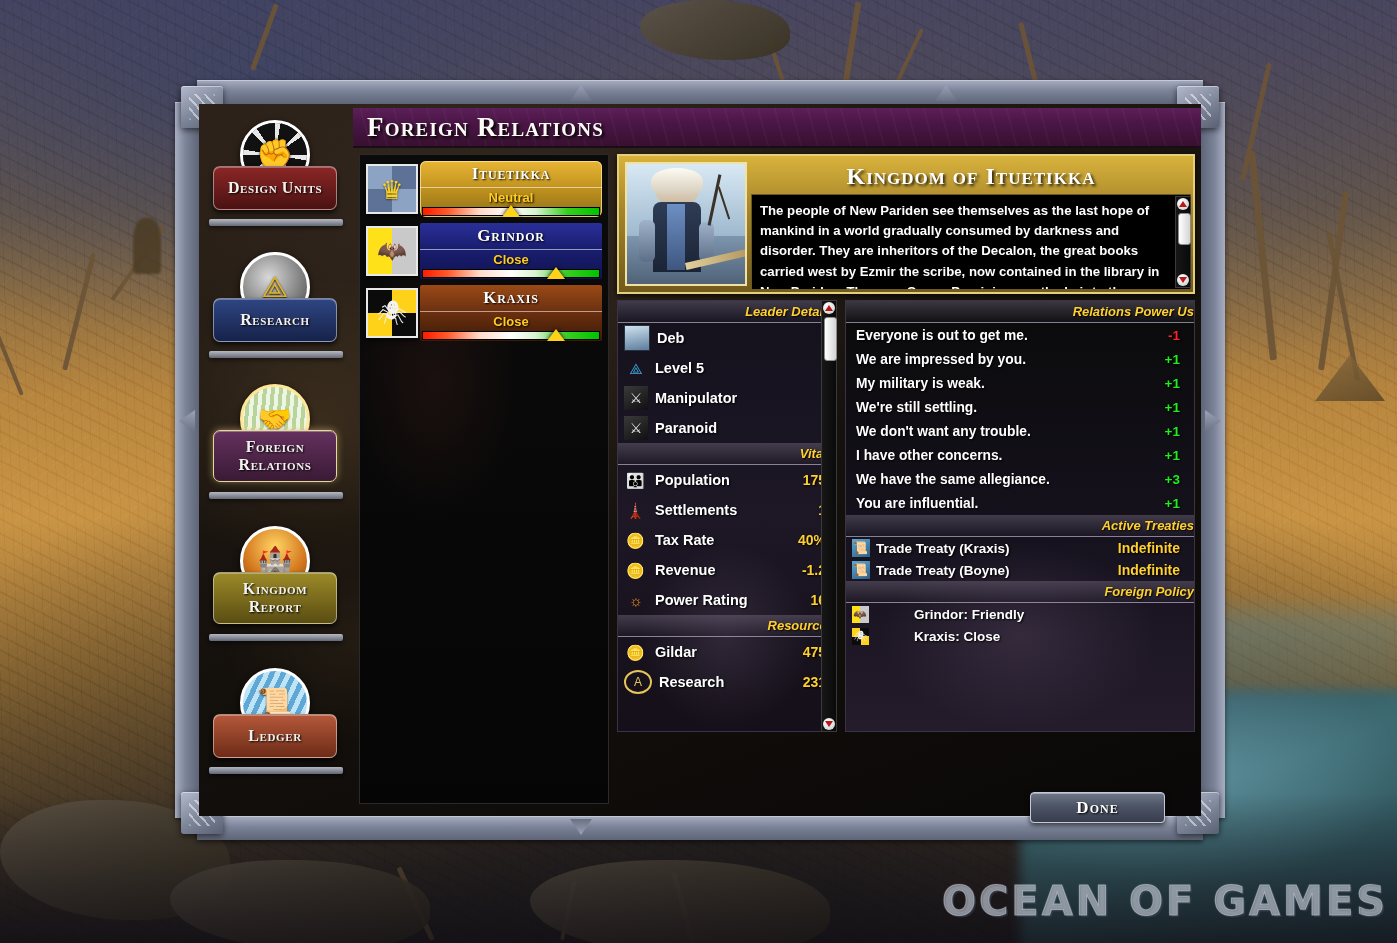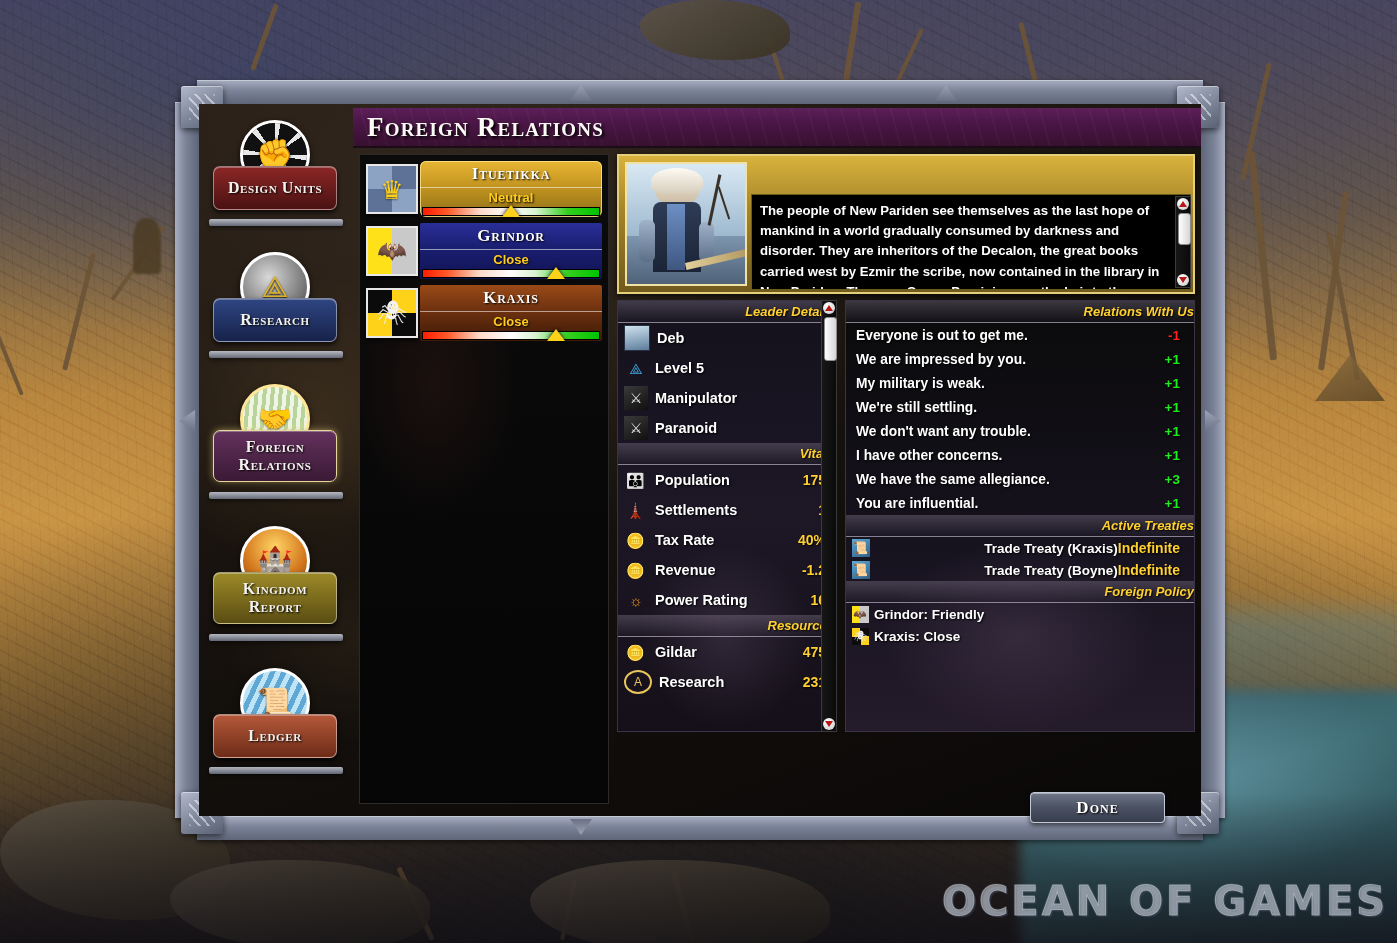--- a/index.html
+++ b/index.html
@@ -290,24 +290,24 @@
     font-size:14px;font-weight:bold;color:#ffd02e;text-shadow:1px 1px 2px #000;
   }
   .rel-row{height:24px;padding:0 14px 0 10px;}
   .rel-row .rl{font-size:13.8px;}
   .rel-row .rv{font-size:13.5px;}
   .pos{color:#1cf01c !important;}
   .neg{color:#ff2020 !important;}
   .ind{color:#ffd02e !important;}
   .treaty-row{height:22px;padding:0 14px 0 6px;}
   .treaty-row .ri{width:18px;height:18px;flex:0 0 18px;margin-right:6px;}
-  .treaty-row .rl{font-size:13.5px;text-align:right;}
+  .treaty-row .rl{font-size:13.5px;}
   .policy-row{height:22px;padding:0 14px 0 6px;}
   .policy-row .ri{width:17px;height:17px;flex:0 0 17px;margin-right:5px;}
-  .policy-row .rl{font-size:13.5px;}
+  .policy-row .rl{font-size:13.5px;margin-left:40px;}
 
   
   #speakBar{
     position:absolute;left:0;top:584px;width:578px;height:42px;
     background:linear-gradient(180deg,#d0ab38 0%,#b08f28 45%,#7d651c 100%);
     border:1px solid #e8d388;box-sizing:border-box;
     display:flex;align-items:center;justify-content:center;
     box-shadow:0 2px 5px rgba(0,0,0,.7);
   }
   #speakBtn{
@@ -528,20 +528,21 @@
           <div style="position:absolute;left:28px;top:8px;width:44px;height:34px;border-radius:50% 50% 45% 45%;background:linear-gradient(180deg,#f2eadf,#cbb99f);"></div>
           <div style="position:absolute;left:24px;top:4px;width:52px;height:26px;border-radius:50% 50% 30% 30%;background:linear-gradient(180deg,#fefbf3,#d6cdbb);"></div>
           <div style="position:absolute;left:26px;top:38px;width:48px;height:70px;background:linear-gradient(180deg,#2e3c56,#1b2436);border-radius:8px 8px 0 0;"></div>
           <div style="position:absolute;left:40px;top:40px;width:18px;height:66px;background:linear-gradient(180deg,#6d8fc4,#3e5780);"></div>
           <div style="position:absolute;left:12px;top:56px;width:16px;height:42px;background:linear-gradient(180deg,#9fb2c9,#5d6f88);border-radius:6px;"></div>
           <div style="position:absolute;left:72px;top:58px;width:15px;height:40px;background:linear-gradient(180deg,#9fb2c9,#5d6f88);border-radius:6px;"></div>
           <div style="position:absolute;left:58px;top:92px;width:62px;height:7px;background:linear-gradient(90deg,#e2cf9c,#b49a62);transform:rotate(-13deg);"></div>
           <div style="position:absolute;left:86px;top:10px;width:3px;height:52px;background:#3a3228;transform:rotate(12deg);"></div>
           <div style="position:absolute;left:96px;top:22px;width:2px;height:34px;background:#3a3228;transform:rotate(-18deg);"></div>
         </div>
+        <div id="kingdomTitle" class="sc">Kingdom of Ituetikka</div>
         <div id="descBox">
           <div id="descText">The people of New Pariden see themselves as the last hope of mankind in a world gradually consumed by darkness and disorder. They are inheritors of the Decalon, the great books carried west by Ezmir the scribe, now contained in the library in New Pariden. They see Queen Procipinee as the heir to the</div>
         </div>
         <div class="vscroll" style="left:556px;top:40px;height:92px;">
           <div class="vs-btn" style="top:1px;">
               <span class="vs-arrow vs-up"></span>
             </div>
           <div class="vs-thumb" style="top:16px;height:30px;"></div>
           <div class="vs-btn" style="bottom:1px;">
               <span class="vs-arrow vs-down"></span>
@@ -617,21 +618,21 @@
           </div>
         <div class="vs-thumb" style="top:16px;height:42px;"></div>
         <div class="vs-btn" style="bottom:1px;">
             <span class="vs-arrow vs-down"></span>
           </div>
       </div>
 
       <div id="rightInfo">
         <div class="info-art"></div>
 
-        <div class="sec-head">Relations With Us</div>
+        <div class="sec-head">Relations Power Us</div>
         <div class="row rel-row">
           <span class="rl">Everyone is out to get me.</span>
           <span class="rv neg">-1</span>
         </div>
         <div class="row rel-row">
           <span class="rl">We are impressed by you.</span>
           <span class="rv pos">+1</span>
         </div>
         <div class="row rel-row">
           <span class="rl">My military is weak.</span>

